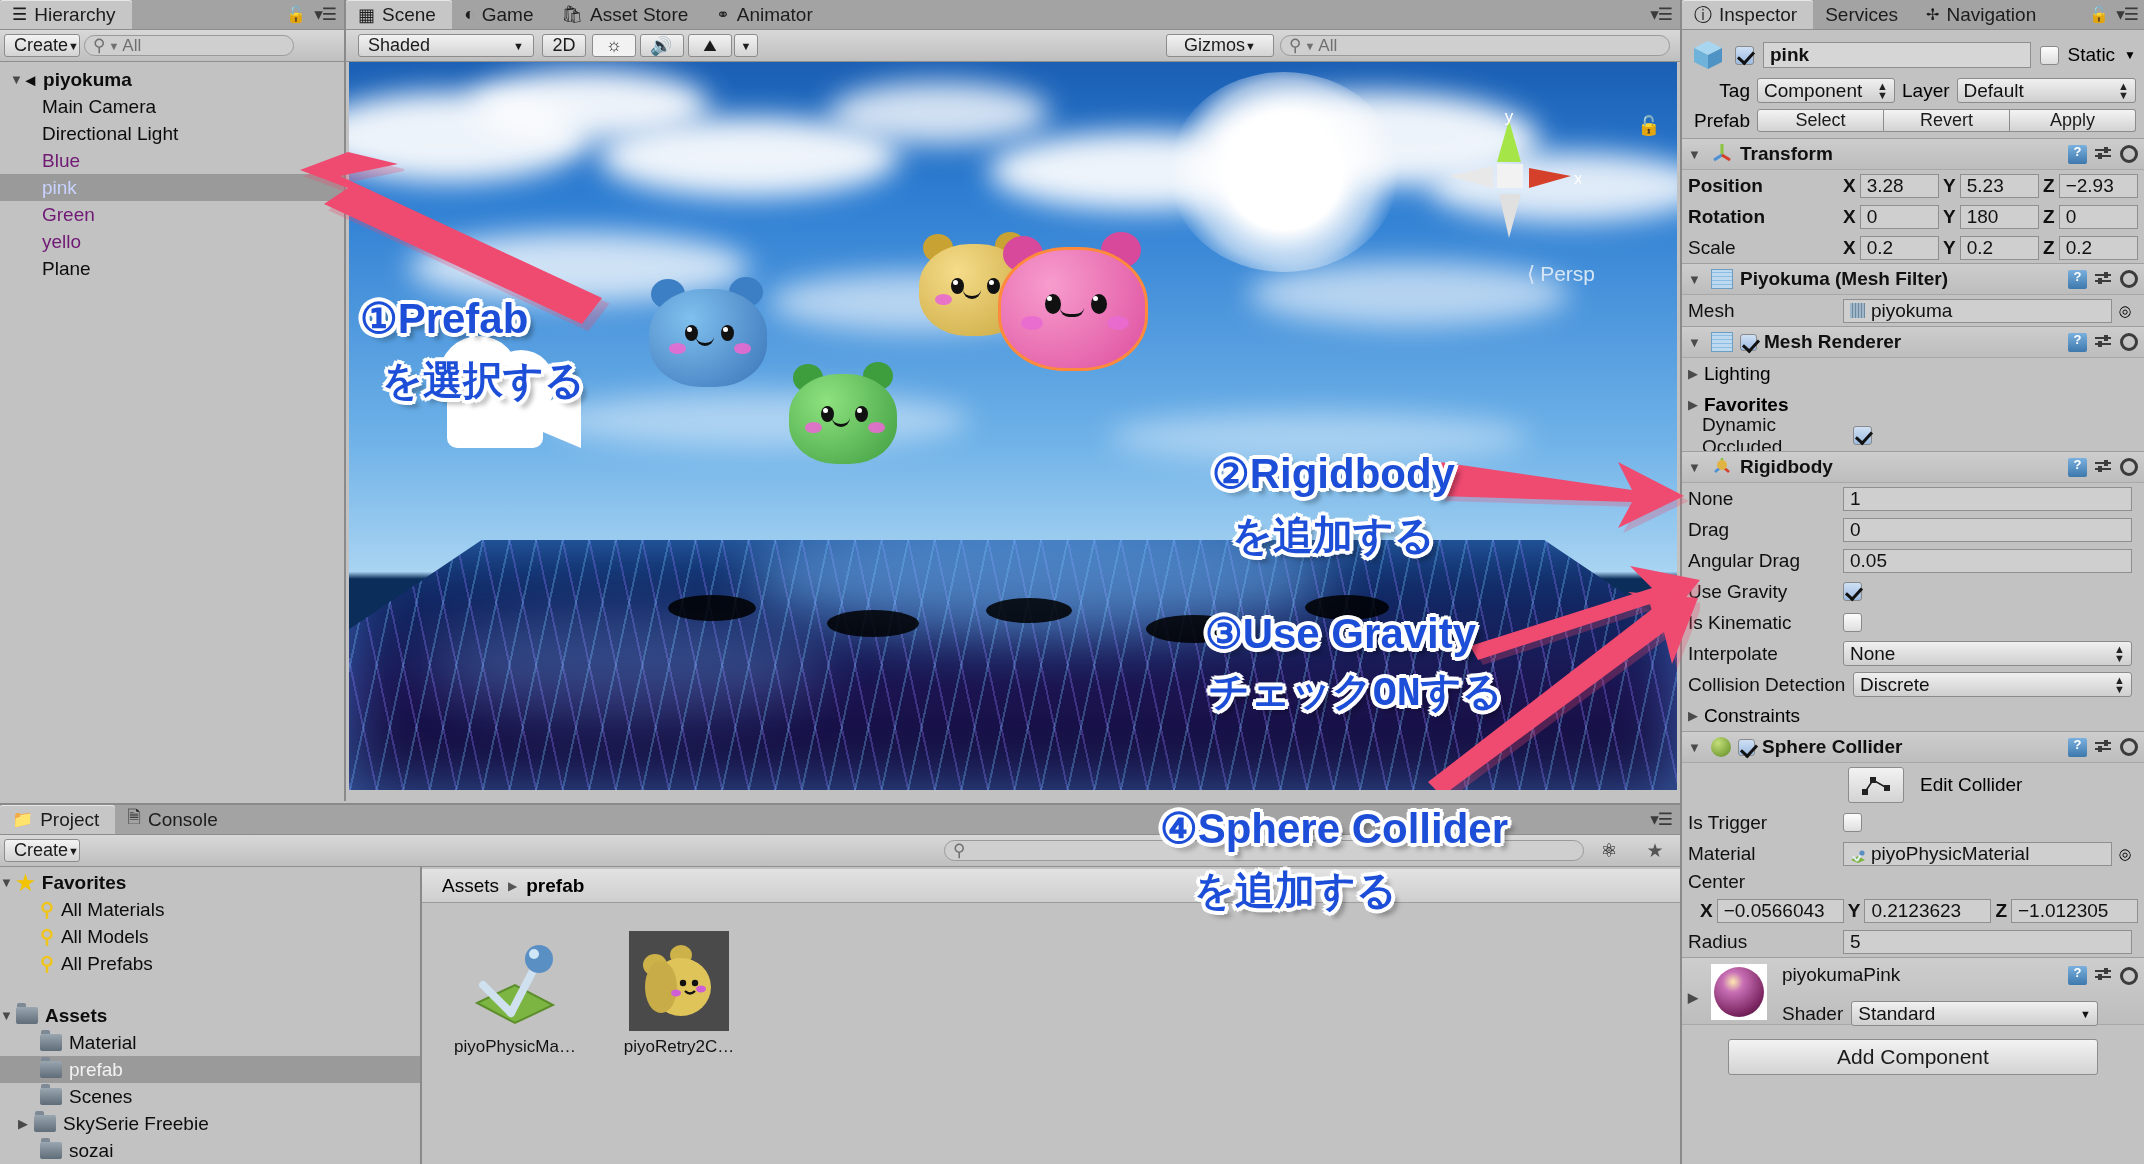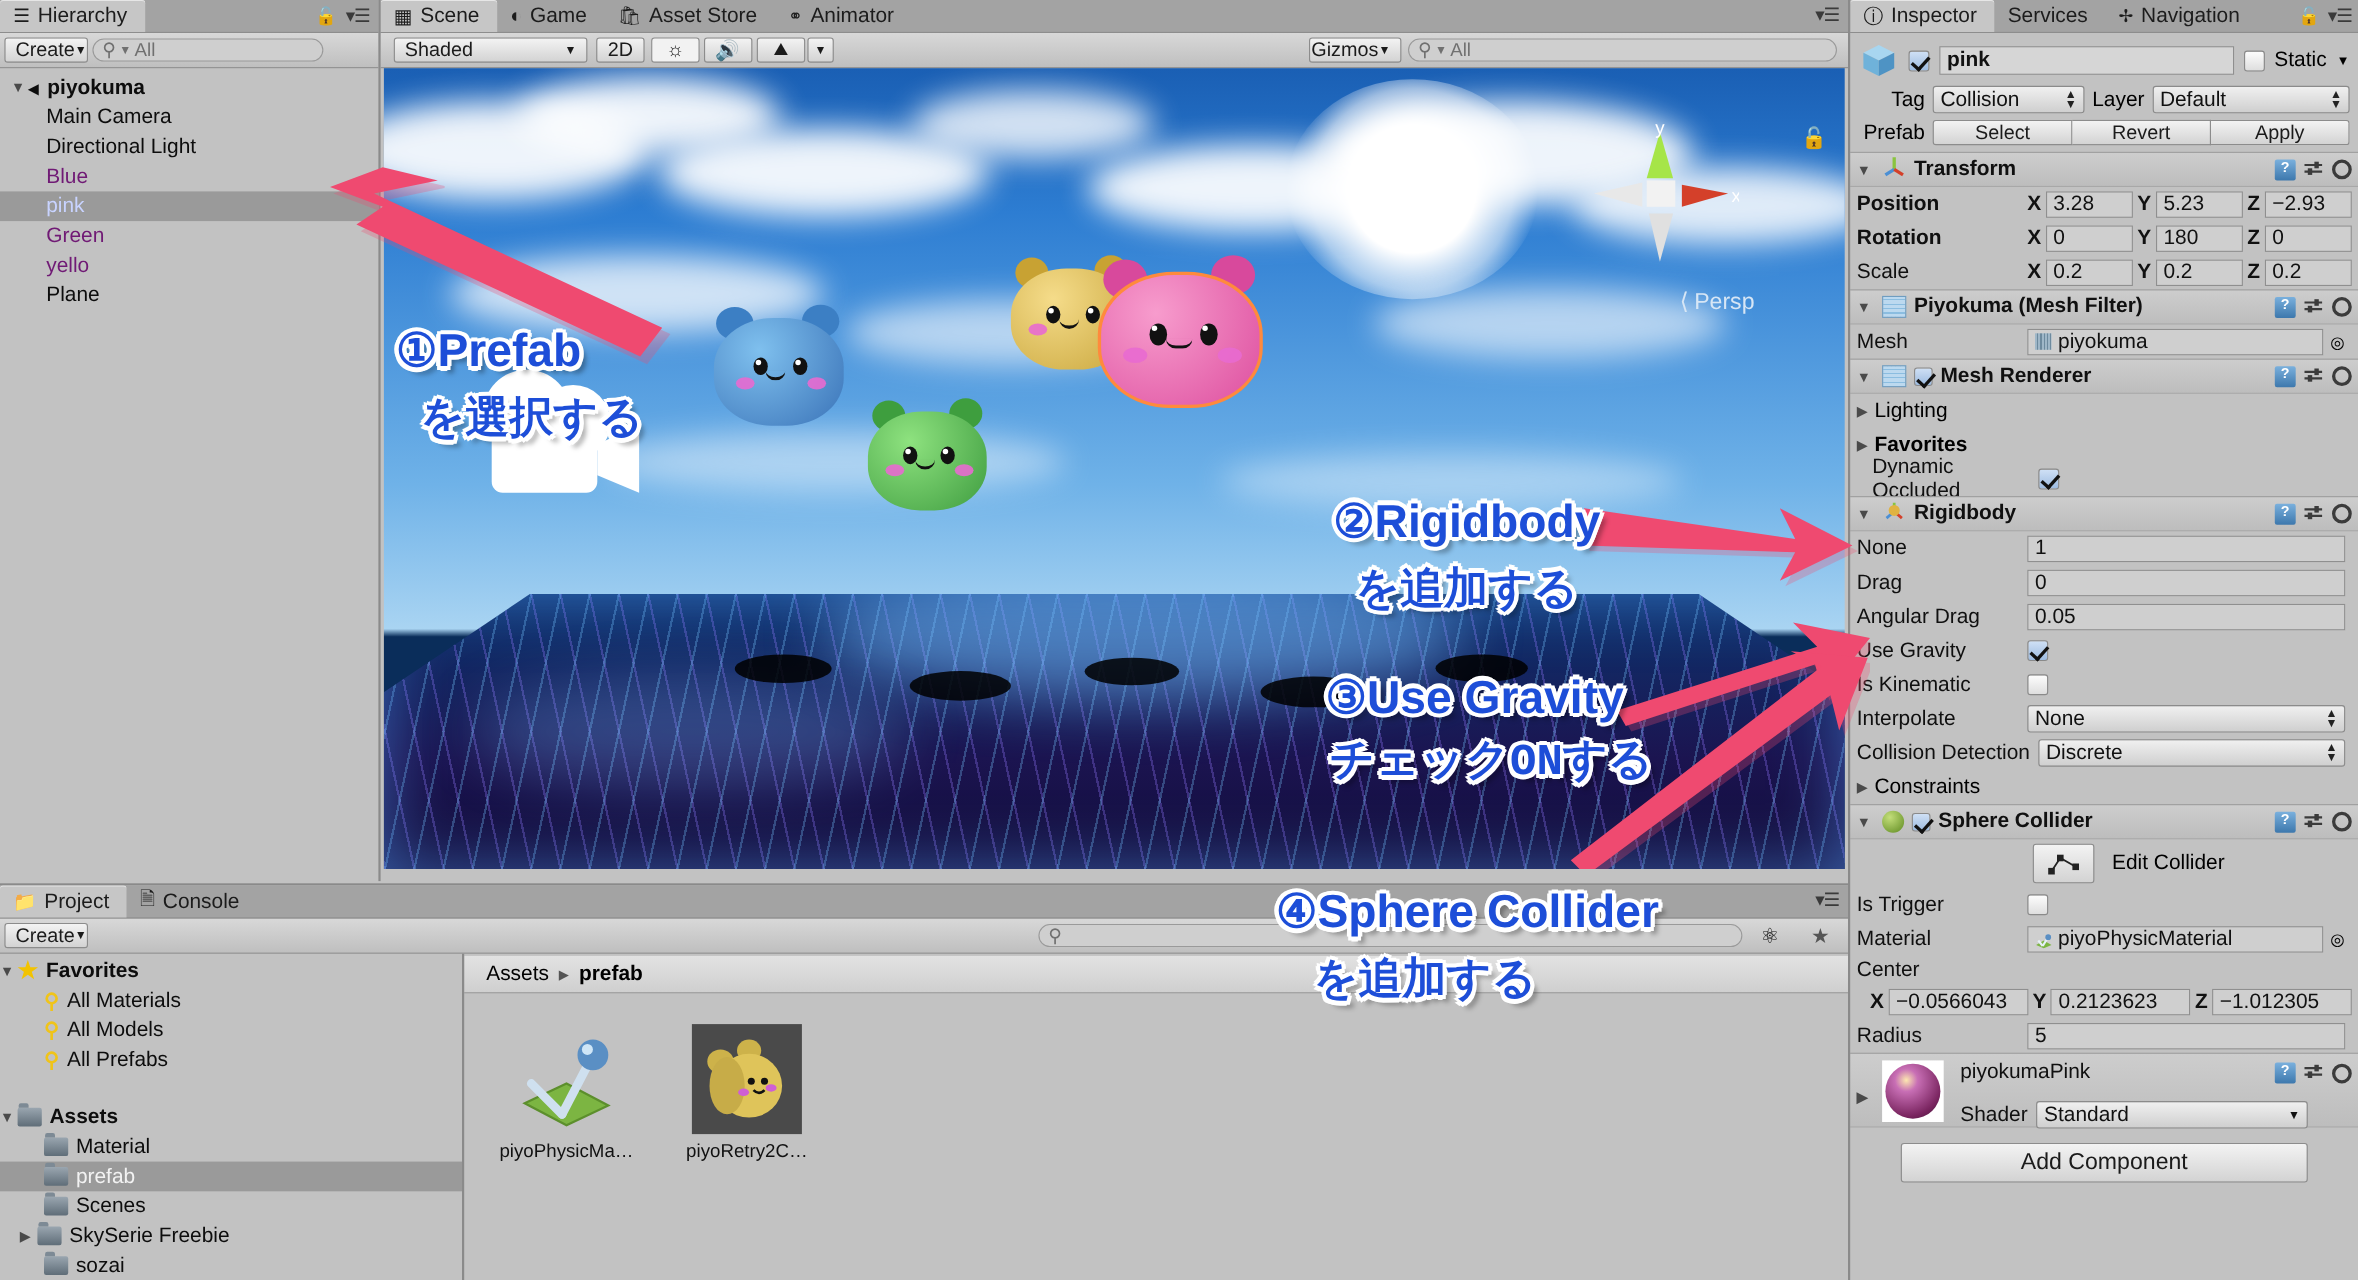--- a/index.html
+++ b/index.html
@@ -276,21 +276,21 @@
       <div class="btn" style="width:44px;margin-left:4px;">
         <span style="font-size:18px;">🔊</span>
       </div>
       <div class="btn" style="width:44px;margin-left:4px;">
         <span style="font-size:16px;">⛰</span>
       </div>
       <div class="btn" style="width:24px;margin-left:2px;">
         <span style="font-size:11px;">▼</span>
       </div>
       <div style="flex:1"></div>
-      <div class="btn" style="width:84px;justify-content:flex-end;padding-left:17px;">
+      <div class="btn" style="width:108px;justify-content:flex-start;padding-left:17px;">
         <span>Gizmos</span>
         <span style="font-size:11px;">▼</span>
       </div>
       <div class="searchfield" style="max-width:390px;margin-left:6px;margin-right:6px;">
         <span>⚲</span>
         <span style="font-size:11px;">▼</span>
         <span>All</span>
       </div>
     </div>
 
@@ -538,21 +538,21 @@
         <div class="field" style="flex:1;font-weight:bold;background:#d6d6d6;height:26px;">
           <span>pink</span>
         </div>
         <div class="cb"></div>
         <span style="font-size:19px;">Static</span>
         <span style="font-size:12px;">▼</span>
       </div>
       <div style="display:flex;align-items:center;gap:7px;margin-top:6px;">
         <span style="width:60px;text-align:right;font-size:19px;">Tag</span>
         <div class="popup" style="width:138px;">
-          <span>Collision</span>
+          <span>Component</span>
           <span class="arr">▲<br>▼</span>
         </div>
         <span style="font-size:19px;">Layer</span>
         <div class="popup" style="flex:1;">
           <span>Default</span>
           <span class="arr">▲<br>▼</span>
         </div>
       </div>
       <div style="display:flex;align-items:center;gap:0;margin-top:6px;">
         <span style="width:60px;text-align:right;font-size:19px;margin-right:7px;">Prefab</span>

